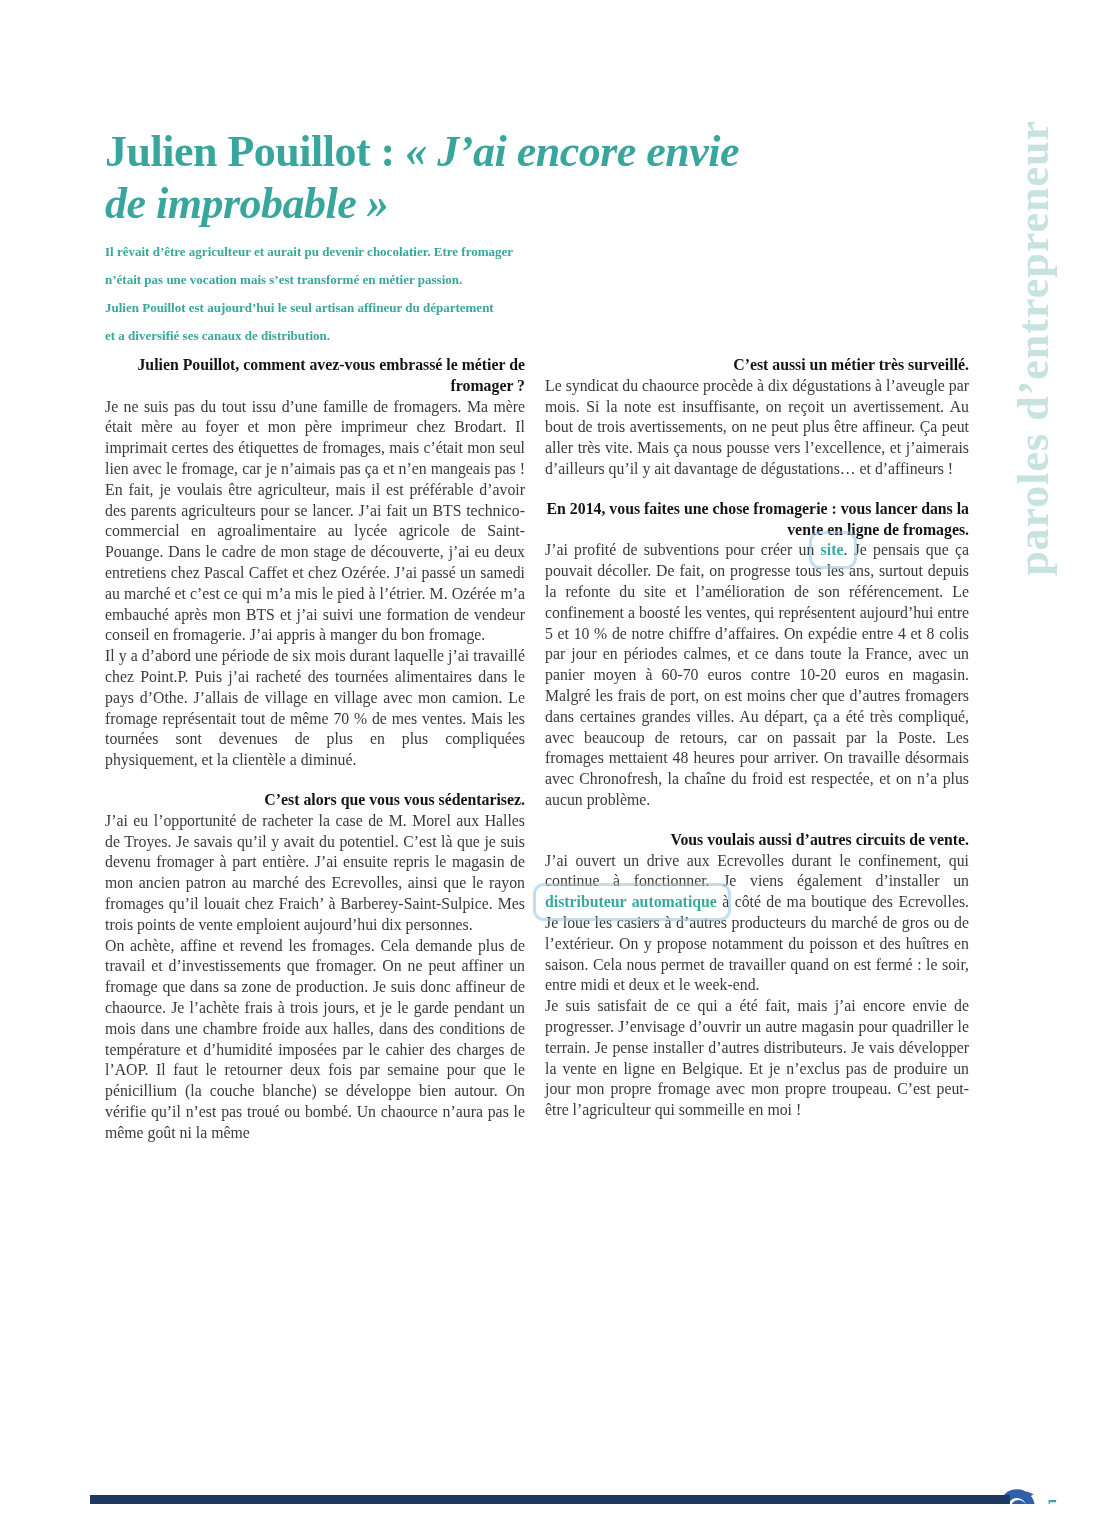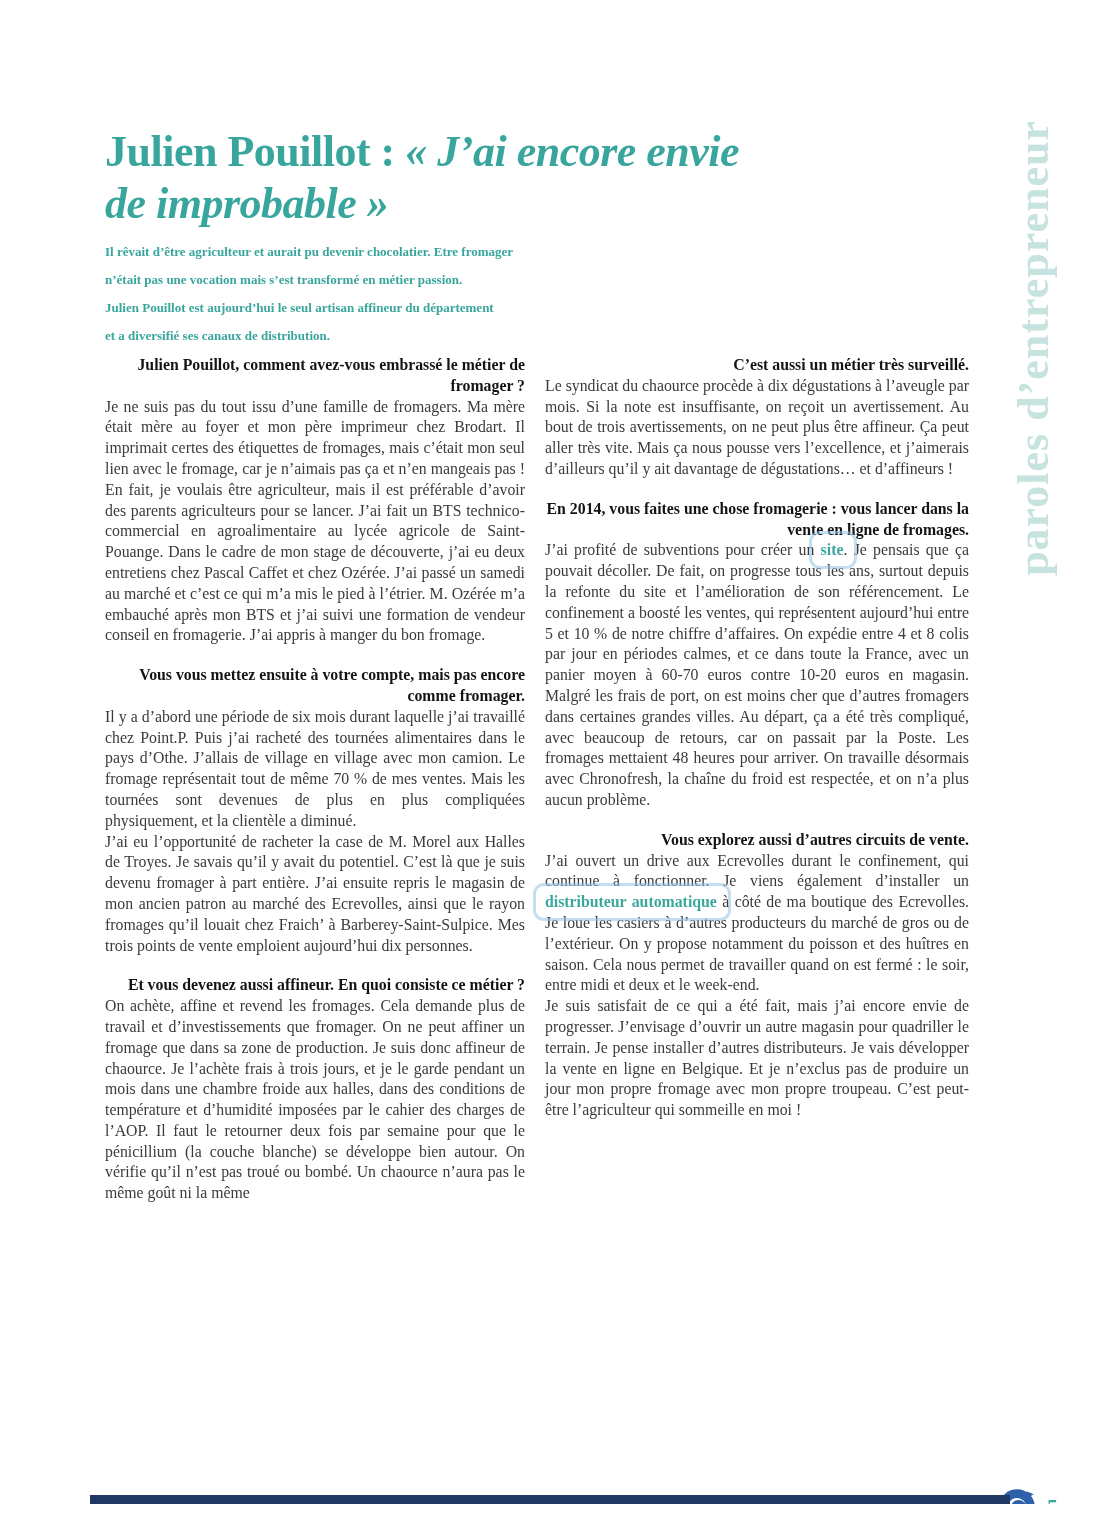--- a/index.html
+++ b/index.html
@@ -60,33 +60,32 @@
   </div>
 
   <div class="subtitle">Il rêvait d’être agriculteur et aurait pu devenir chocolatier. Etre fromager
 n’était pas une vocation mais s’est transformé en métier passion.
 Julien Pouillot est aujourd’hui le seul artisan affineur du département
 et a diversifié ses canaux de distribution.</div>
 
   <div class="col col-1">
     <p class="q">Julien Pouillot, comment avez-vous embrassé le métier de fromager ?</p>
     <p class="a">Je ne suis pas du tout issu d’une famille de fromagers. Ma mère était mère au foyer et mon père imprimeur chez Brodart. Il imprimait certes des étiquettes de fromages, mais c’était mon seul lien avec le fromage, car je n’aimais pas ça et n’en mangeais pas ! En fait, je voulais être agriculteur, mais il est préférable d’avoir des parents agriculteurs pour se lancer. J’ai fait un BTS technico-commercial en agroalimentaire au lycée agricole de Saint-Pouange. Dans le cadre de mon stage de découverte, j’ai eu deux entretiens chez Pascal Caffet et chez Ozérée. J’ai passé un samedi au marché et c’est ce qui m’a mis le pied à l’étrier. M. Ozérée m’a embauché après mon BTS et j’ai suivi une formation de vendeur conseil en fromagerie. J’ai appris à manger du bon fromage.</p>
-    <p class="q">Vous vous mettez ensuite à votre compte, mais pas encore comme fromager.</p>
     <p class="a">Il y a d’abord une période de six mois durant laquelle j’ai travaillé chez Point.P. Puis j’ai racheté des tournées alimentaires dans le pays d’Othe. J’allais de village en village avec mon camion. Le fromage représentait tout de même 70 % de mes ventes. Mais les tournées sont devenues de plus en plus compliquées physiquement, et la clientèle a diminué.</p>
+    <p class="q">C’est alors que vous vous sédentarisez.</p>
     <p class="a">J’ai eu l’opportunité de racheter la case de M. Morel aux Halles de Troyes. Je savais qu’il y avait du potentiel. C’est là que je suis devenu fromager à part entière. J’ai ensuite repris le magasin de mon ancien patron au marché des Ecrevolles, ainsi que le rayon fromages qu’il louait chez Fraich’ à Barberey-Saint-Sulpice. Mes trois points de vente emploient aujourd’hui dix personnes.</p>
-    <p class="q">Et vous devenez aussi affineur. En quoi consiste ce métier ?</p>
     <p class="a">On achète, affine et revend les fromages. Cela demande plus de travail et d’investissements que fromager. On ne peut affiner un fromage que dans sa zone de production. Je suis donc affineur de chaource. Je l’achète frais à trois jours, et je le garde pendant un mois dans une chambre froide aux halles, dans des conditions de température et d’humidité imposées par le cahier des charges de l’AOP. Il faut le retourner deux fois par semaine pour que le pénicillium (la couche blanche) se développe bien autour. On vérifie qu’il n’est pas troué ou bombé. Un chaource n’aura pas le même goût ni la même</p>
   </div>
 
   <div class="col col-2">
     <p class="q">C’est aussi un métier très surveillé.</p>
     <p class="a">Le syndicat du chaource procède à dix dégustations à l’aveugle par mois. Si la note est insuffisante, on reçoit un avertissement. Au bout de trois avertissements, on ne peut plus être affineur. Ça peut aller très vite. Mais ça nous pousse vers l’excellence, et j’aimerais d’ailleurs qu’il y ait davantage de dégustations… et d’affineurs !</p>
     <p class="q">En 2014, vous faites une chose fromagerie : vous lancer dans la vente en ligne de fromages.</p>
     <p class="a"><span>J’ai profité de subventions pour créer un </span><a href="#" class="link">site</a><span>. Je pensais que ça pouvait décoller. De fait, on progresse tous les ans, surtout depuis la refonte du site et l’amélioration de son référencement. Le confinement a boosté les ventes, qui représentent aujourd’hui entre 5 et 10 % de notre chiffre d’affaires. On expédie entre 4 et 8 colis par jour en périodes calmes, et ce dans toute la France, avec un panier moyen à 60-70 euros contre 10-20 euros en magasin. Malgré les frais de port, on est moins cher que d’autres fromagers dans certaines grandes villes. Au départ, ça a été très compliqué, avec beaucoup de retours, car on passait par la Poste. Les fromages mettaient 48 heures pour arriver. On travaille désormais avec Chronofresh, la chaîne du froid est respectée, et on n’a plus aucun problème.</span></p>
-    <p class="q">Vous explorez aussi d’autres circuits de vente.</p>
+    <p class="q">Vous voulais aussi d’autres circuits de vente.</p>
     <p class="a"><span>J’ai ouvert un drive aux Ecrevolles durant le confinement, qui continue à fonctionner. Je viens également d’installer un </span><a href="#" class="link">distributeur automatique</a><span> à côté de ma boutique des Ecrevolles. Je loue les casiers à d’autres producteurs du marché de gros ou de l’extérieur. On y propose notamment du poisson et des huîtres en saison. Cela nous permet de travailler quand on est fermé : le soir, entre midi et deux et le week-end.</span></p>
     <p class="a">Je suis satisfait de ce qui a été fait, mais j’ai encore envie de progresser. J’envisage d’ouvrir un autre magasin pour quadriller le terrain. Je pense installer d’autres distributeurs. Je vais développer la vente en ligne en Belgique. Et je n’exclus pas de produire un jour mon propre fromage avec mon propre troupeau. C’est peut-être l’agriculteur qui sommeille en moi !</p>
   </div>
 
   <div class="vertical-band">
     <span>paroles d’entrepreneur</span>
   </div>
 
   <div class="footer">
     <span class="footer-text">Le magazine de la Chambre de Commerce et d’Industrie - n°40</span>

